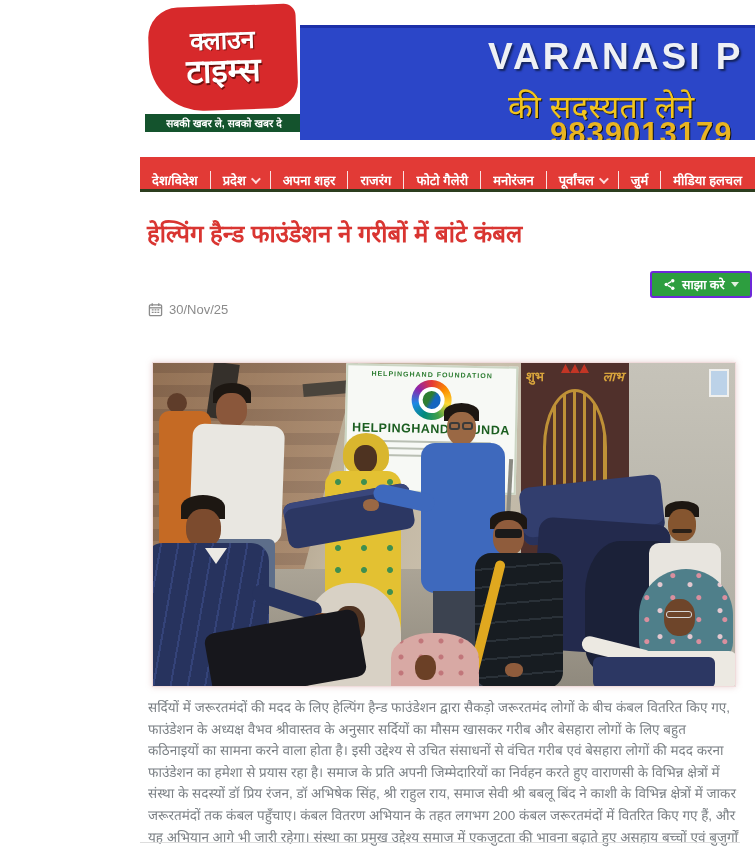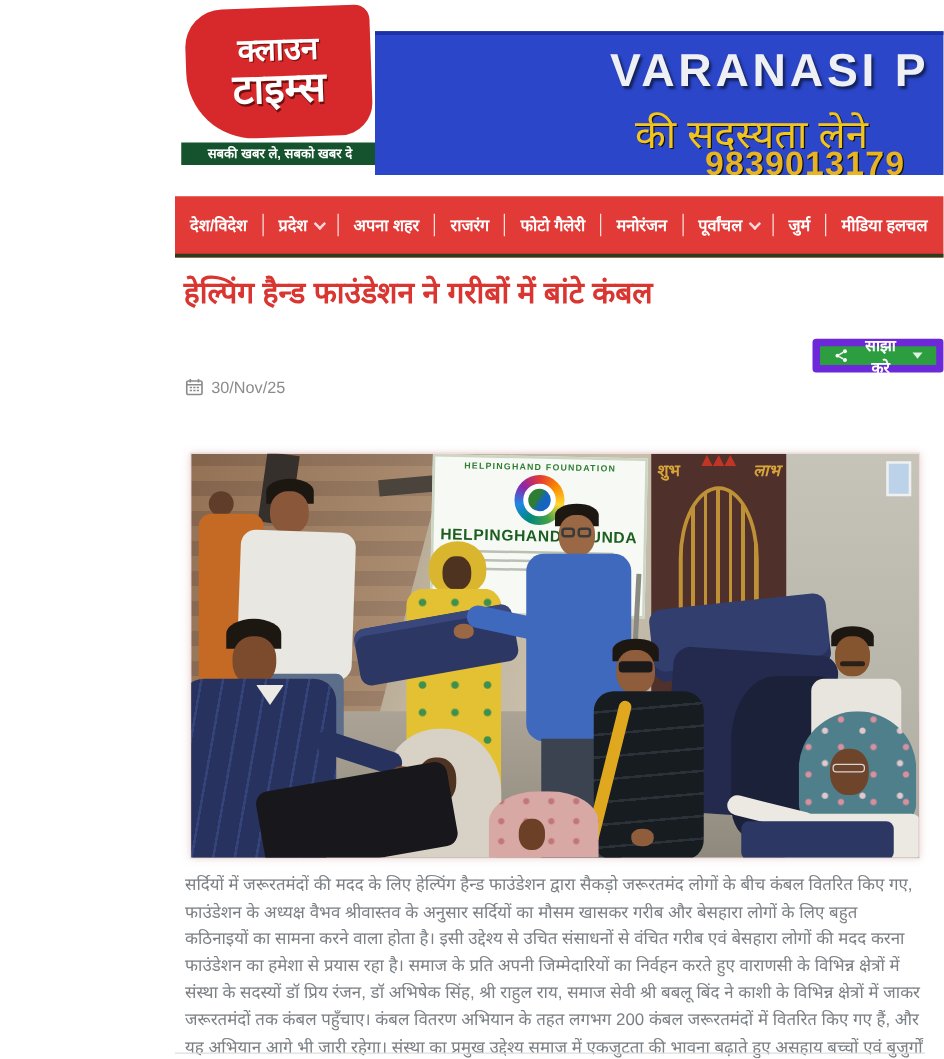--- a/index.html
+++ b/index.html
@@ -32,36 +32,36 @@
   .pa-nib   { position:absolute; left:108px; top:36px; width:18px; height:10px; background:#c99c3a;
               clip-path:polygon(0 0,100% 50%,0 100%); }
   .pa-squig { position:absolute; left:124px; top:30px; width:14px; height:22px; border-right:2px solid #555;
               border-radius:0 0 60% 0; transform:rotate(14deg); }
   .press-bottom { font-size:11px; font-weight:bold; letter-spacing:2px; color:#16181b; }
 
   .ad-headline { position:absolute; left:188px; top:8px; color:#eef0f4; font-weight:bold; font-size:37px;
                  letter-spacing:3px; white-space:nowrap; text-shadow:2px 2px 2px #13235e; }
   .ad-line2 { position:absolute; left:208px; top:56px; color:#f2c51d; font-weight:normal; font-size:32px;
               white-space:nowrap; text-shadow:1px 1px 0 #111; }
-  .ad-phone { position:absolute; left:264px; top:88px; color:#e8b422; font-weight:bold; font-size:27px;
+  .ad-phone { position:absolute; left:250px; top:88px; color:#e8b422; font-weight:bold; font-size:31px;
               letter-spacing:1px; white-space:nowrap; text-shadow:1px 1px 0 #111; }
 
   
-  .nav { position:absolute; left:140px; top:157px; width:615px; height:49px; background:#e23a36;
-         border-bottom:3px solid #2c3d1e; display:flex; align-items:center; }
+  .nav { position:absolute; left:140px; top:157px; width:615px; height:35px; background:#e23a36;
+         border-bottom:3px solid #2c3d1e; display:flex; align-items:flex-end; }
   .nav a { display:flex; align-items:center; gap:5px; padding:0 12px; color:#fff; font-size:13px;
            font-weight:bold; text-decoration:none; border-right:1px solid rgba(255,255,255,.85); white-space:nowrap; }
   .nav a:last-child { border-right:none; }
   .caret { width:7px; height:7px; border-right:2px solid #ffd9d9; border-bottom:2px solid #ffd9d9;
            transform:rotate(45deg) translateY(-2px); display:inline-block; }
 
   
   .title { position:absolute; left:147px; top:216px; width:600px; font-size:24px; font-weight:bold; color:#d93531; }
   .share-btn { position:absolute; left:650px; top:271px; height:27px; padding:0 11px; background:#2d9e3f;
-               border:6px solid #6d28d9; border-radius:3px; color:#fff; font-size:12.5px; font-weight:bold;
+               border:2px solid #6d28d9; border-radius:3px; color:#fff; font-size:12.5px; font-weight:bold;
                display:flex; align-items:center; gap:6px; cursor:pointer; }
   .share-caret { width:0; height:0; border-left:4px solid transparent; border-right:4px solid transparent;
                  border-top:5px solid #dff0df; }
   .date-row { position:absolute; left:148px; top:302px; display:flex; align-items:center; gap:6px;
               color:#8b8b8b; font-size:13px; }
 
   
   .photo { position:absolute; left:152px; top:362px; width:584px; height:325px; overflow:hidden;
            border:1px solid #f0dcdc; box-shadow:0 0 6px rgba(190,130,130,.35);
            background:linear-gradient(105deg,#8c7860 0%,#a4937c 16%,#c0b49f 34%,#c9bfac 52%,#b7b0a2 72%,#b2aca0 100%); }

